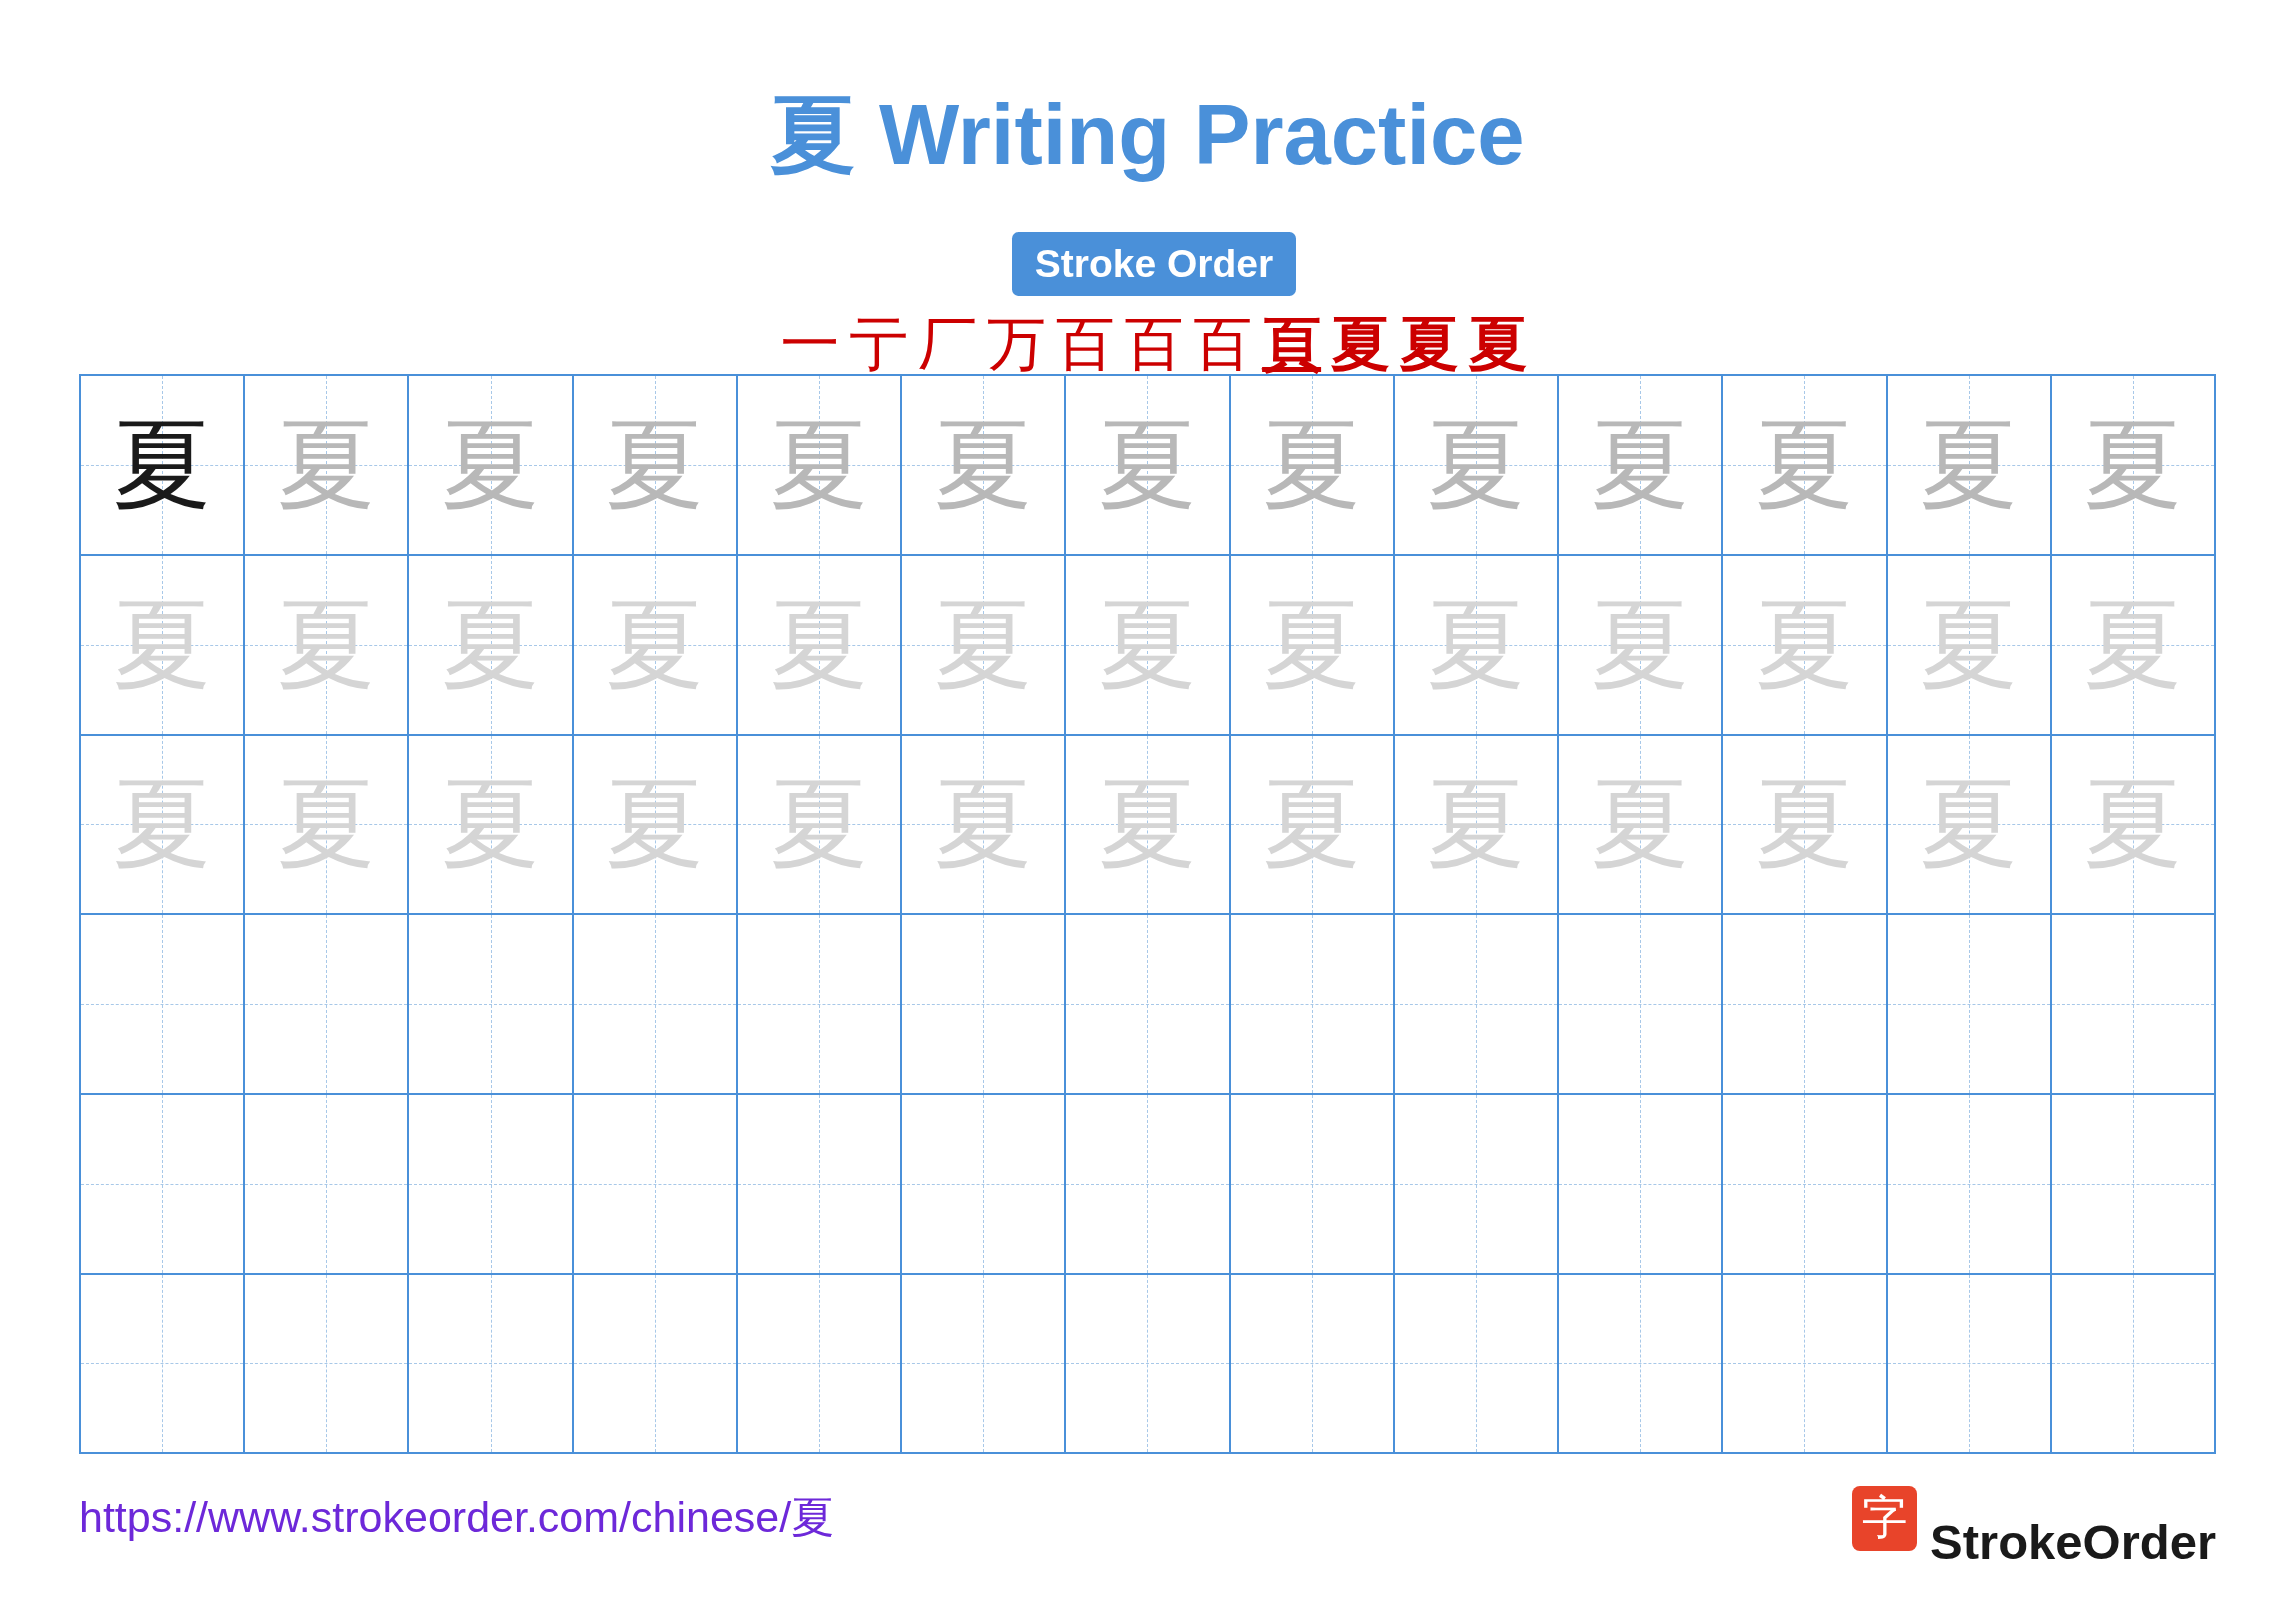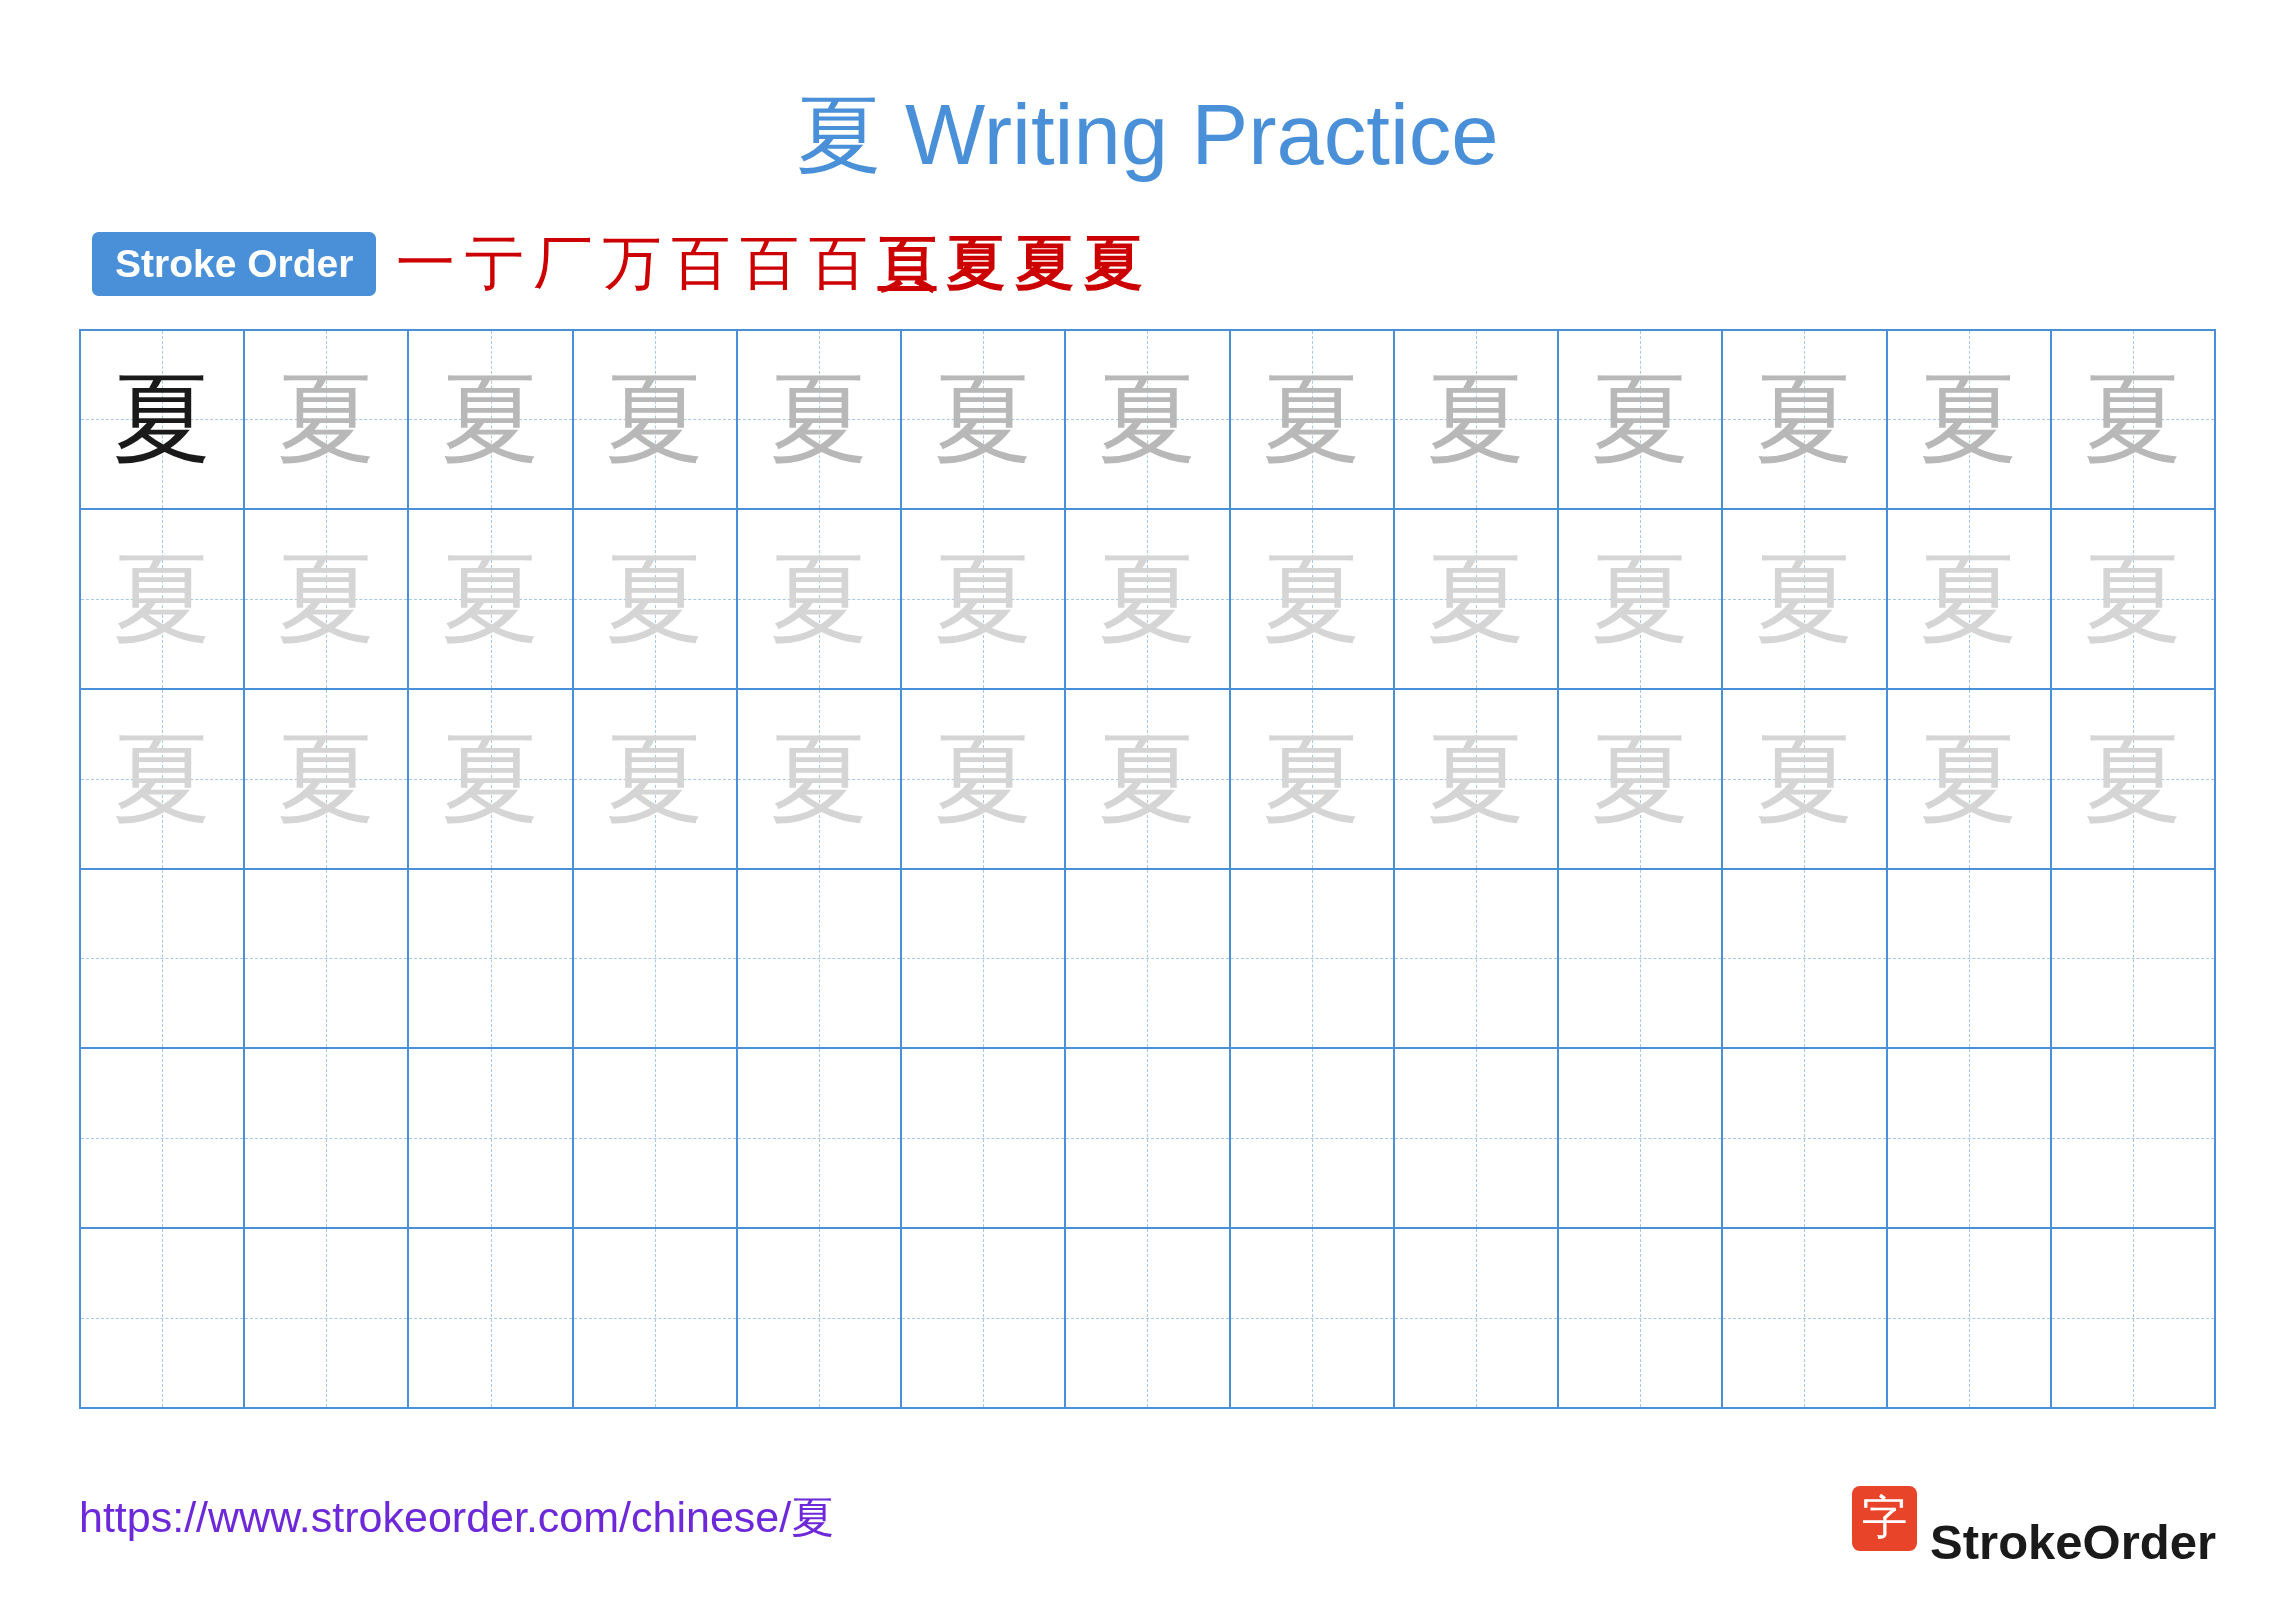--- a/index.html
+++ b/index.html
@@ -21,31 +21,31 @@
     }
 
     .title-section {
       text-align: center;
       margin-bottom: 39px;
       margin-top: 26px;
     }
 
     .title-text {
       font-size: 85px;
-      font-weight: normal;
+      font-weight: bold;
       color: #4a90d9;
       font-family: 'Arial', sans-serif;
     }
 
     .stroke-order-row {
       display: flex;
       align-items: center;
-      margin-bottom: 33px;
       padding-left: 13px;
       gap: 19.6px;
+      flex-direction: column;
     }
 
     .stroke-order-badge {
       background: #4a90d9;
       color: white;
       font-size: 39px;
       font-weight: bold;
       padding: 9.8px 23px;
       border-radius: 6.5px;
       white-space: nowrap;

